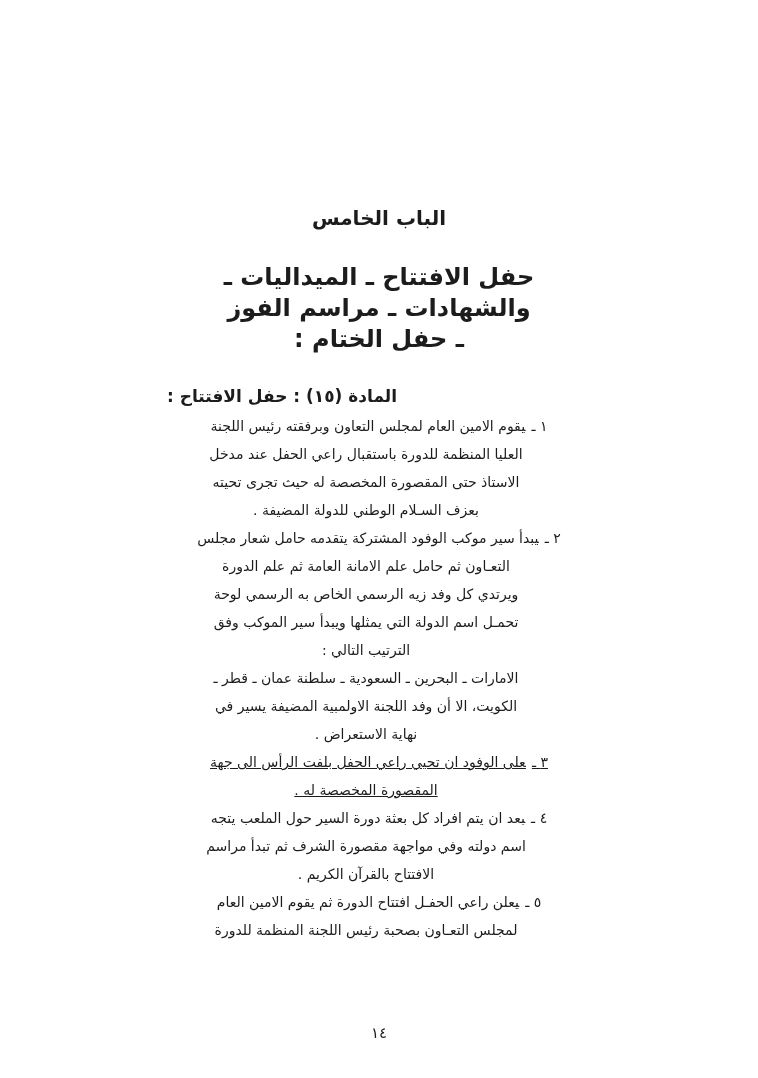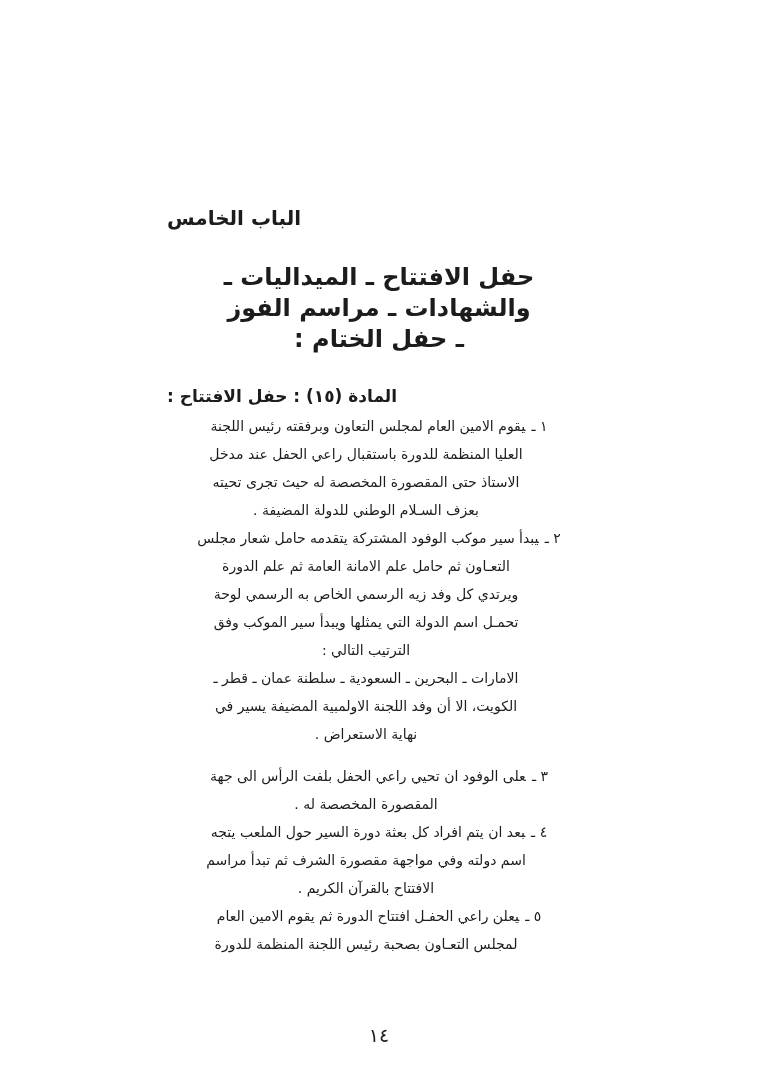--- a/index.html
+++ b/index.html
@@ -21,21 +21,21 @@
   .column {
     width: 424px;
     margin: 0 auto;
     padding-top: 204px;
   }
   .chapter-title {
     margin: 0 0 30px 0;
     font-size: 20px;
     line-height: 28px;
     font-weight: 700;
-    text-align: left;
+    text-align: center;
   }
   .chapter-subtitle {
     margin: 0 0 27px 0;
     font-size: 24px;
     line-height: 31px;
     font-weight: 700;
     text-align: center;
   }
   .article-heading {
     margin: 0 0 2px 0;
@@ -44,38 +44,38 @@
     font-weight: 700;
     text-align: left;
   }
   .clause {
     margin: 0;
     font-size: 14px;
     line-height: 28px;
     text-align: center;
   }
   .clause.gap-before {
-    margin-top: 14px;
+    text-decoration: underline;
   }
   .clause .line {
     white-space: nowrap;
   }
   .clause .line.cont {
     padding-right: 26px;
   }
   .clause .marker {
     margin-left: 6px;
   }
   .page-number {
     position: absolute;
     top: 1024px;
     left: 0;
     right: 0;
     text-align: center;
-    font-size: 19px;
+    font-size: 15px;
     color: #1c1c1c;
   }
 </style>
 </head>
 <body>
 
 <div class="page">
   <div class="column">
 
     <h1 class="chapter-title">الباب الخامس</h1>

